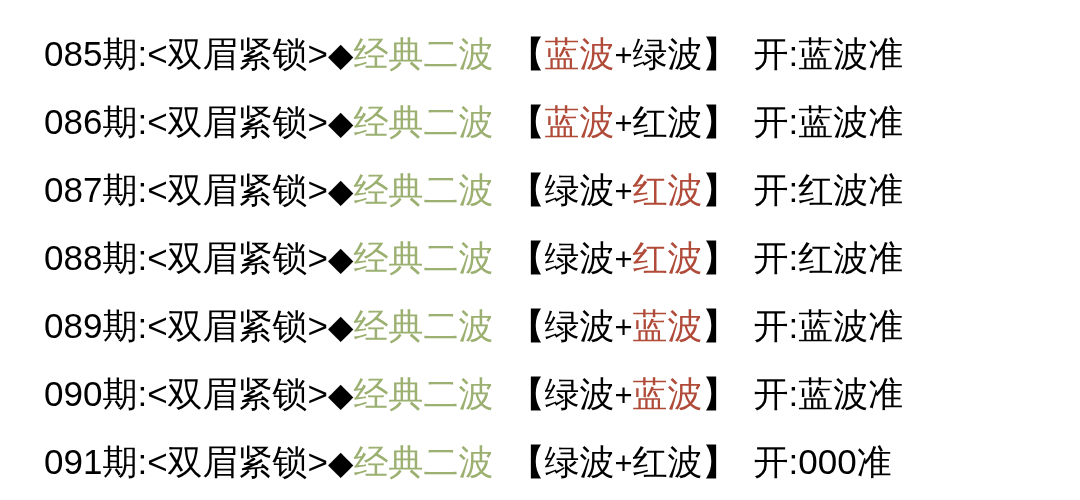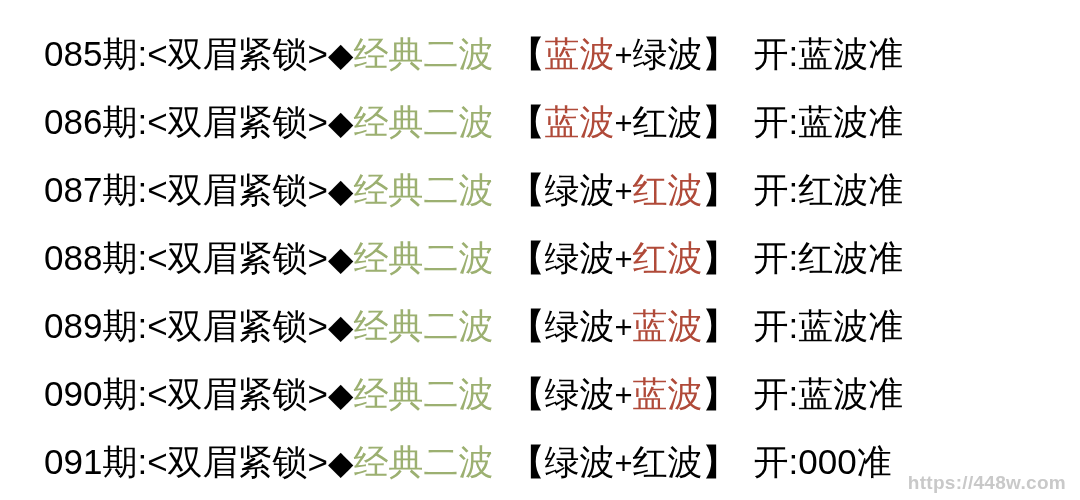--- a/index.html
+++ b/index.html
@@ -99,15 +99,14 @@
   <div class="rows">
       <div class="row"><span class="seg seg-issue">085</span><span class="seg seg-title">期:&lt;双眉紧锁&gt;</span><span class="seg seg-diamond">◆</span><span class="seg seg-label">经典二波</span><span class="seg-gap"></span><span class="seg seg-bracket">【</span><span class="seg wave red">蓝波</span><span class="seg plus">+</span><span class="seg wave black">绿波</span><span class="seg seg-bracket">】</span><span class="seg-gap"></span><span class="seg seg-result">开:蓝波准</span></div>
       <div class="row"><span class="seg seg-issue">086</span><span class="seg seg-title">期:&lt;双眉紧锁&gt;</span><span class="seg seg-diamond">◆</span><span class="seg seg-label">经典二波</span><span class="seg-gap"></span><span class="seg seg-bracket">【</span><span class="seg wave red">蓝波</span><span class="seg plus">+</span><span class="seg wave black">红波</span><span class="seg seg-bracket">】</span><span class="seg-gap"></span><span class="seg seg-result">开:蓝波准</span></div>
       <div class="row"><span class="seg seg-issue">087</span><span class="seg seg-title">期:&lt;双眉紧锁&gt;</span><span class="seg seg-diamond">◆</span><span class="seg seg-label">经典二波</span><span class="seg-gap"></span><span class="seg seg-bracket">【</span><span class="seg wave black">绿波</span><span class="seg plus">+</span><span class="seg wave red">红波</span><span class="seg seg-bracket">】</span><span class="seg-gap"></span><span class="seg seg-result">开:红波准</span></div>
       <div class="row"><span class="seg seg-issue">088</span><span class="seg seg-title">期:&lt;双眉紧锁&gt;</span><span class="seg seg-diamond">◆</span><span class="seg seg-label">经典二波</span><span class="seg-gap"></span><span class="seg seg-bracket">【</span><span class="seg wave black">绿波</span><span class="seg plus">+</span><span class="seg wave red">红波</span><span class="seg seg-bracket">】</span><span class="seg-gap"></span><span class="seg seg-result">开:红波准</span></div>
       <div class="row"><span class="seg seg-issue">089</span><span class="seg seg-title">期:&lt;双眉紧锁&gt;</span><span class="seg seg-diamond">◆</span><span class="seg seg-label">经典二波</span><span class="seg-gap"></span><span class="seg seg-bracket">【</span><span class="seg wave black">绿波</span><span class="seg plus">+</span><span class="seg wave red">蓝波</span><span class="seg seg-bracket">】</span><span class="seg-gap"></span><span class="seg seg-result">开:蓝波准</span></div>
       <div class="row"><span class="seg seg-issue">090</span><span class="seg seg-title">期:&lt;双眉紧锁&gt;</span><span class="seg seg-diamond">◆</span><span class="seg seg-label">经典二波</span><span class="seg-gap"></span><span class="seg seg-bracket">【</span><span class="seg wave black">绿波</span><span class="seg plus">+</span><span class="seg wave red">蓝波</span><span class="seg seg-bracket">】</span><span class="seg-gap"></span><span class="seg seg-result">开:蓝波准</span></div>
       <div class="row"><span class="seg seg-issue">091</span><span class="seg seg-title">期:&lt;双眉紧锁&gt;</span><span class="seg seg-diamond">◆</span><span class="seg seg-label">经典二波</span><span class="seg-gap"></span><span class="seg seg-bracket">【</span><span class="seg wave black">绿波</span><span class="seg plus">+</span><span class="seg wave black">红波</span><span class="seg seg-bracket">】</span><span class="seg-gap"></span><span class="seg seg-result">开:000准</span></div>
     </div>
 
-  <div class="watermark">https://448w.com</div>
 
 </div>
 
 </body></html>

